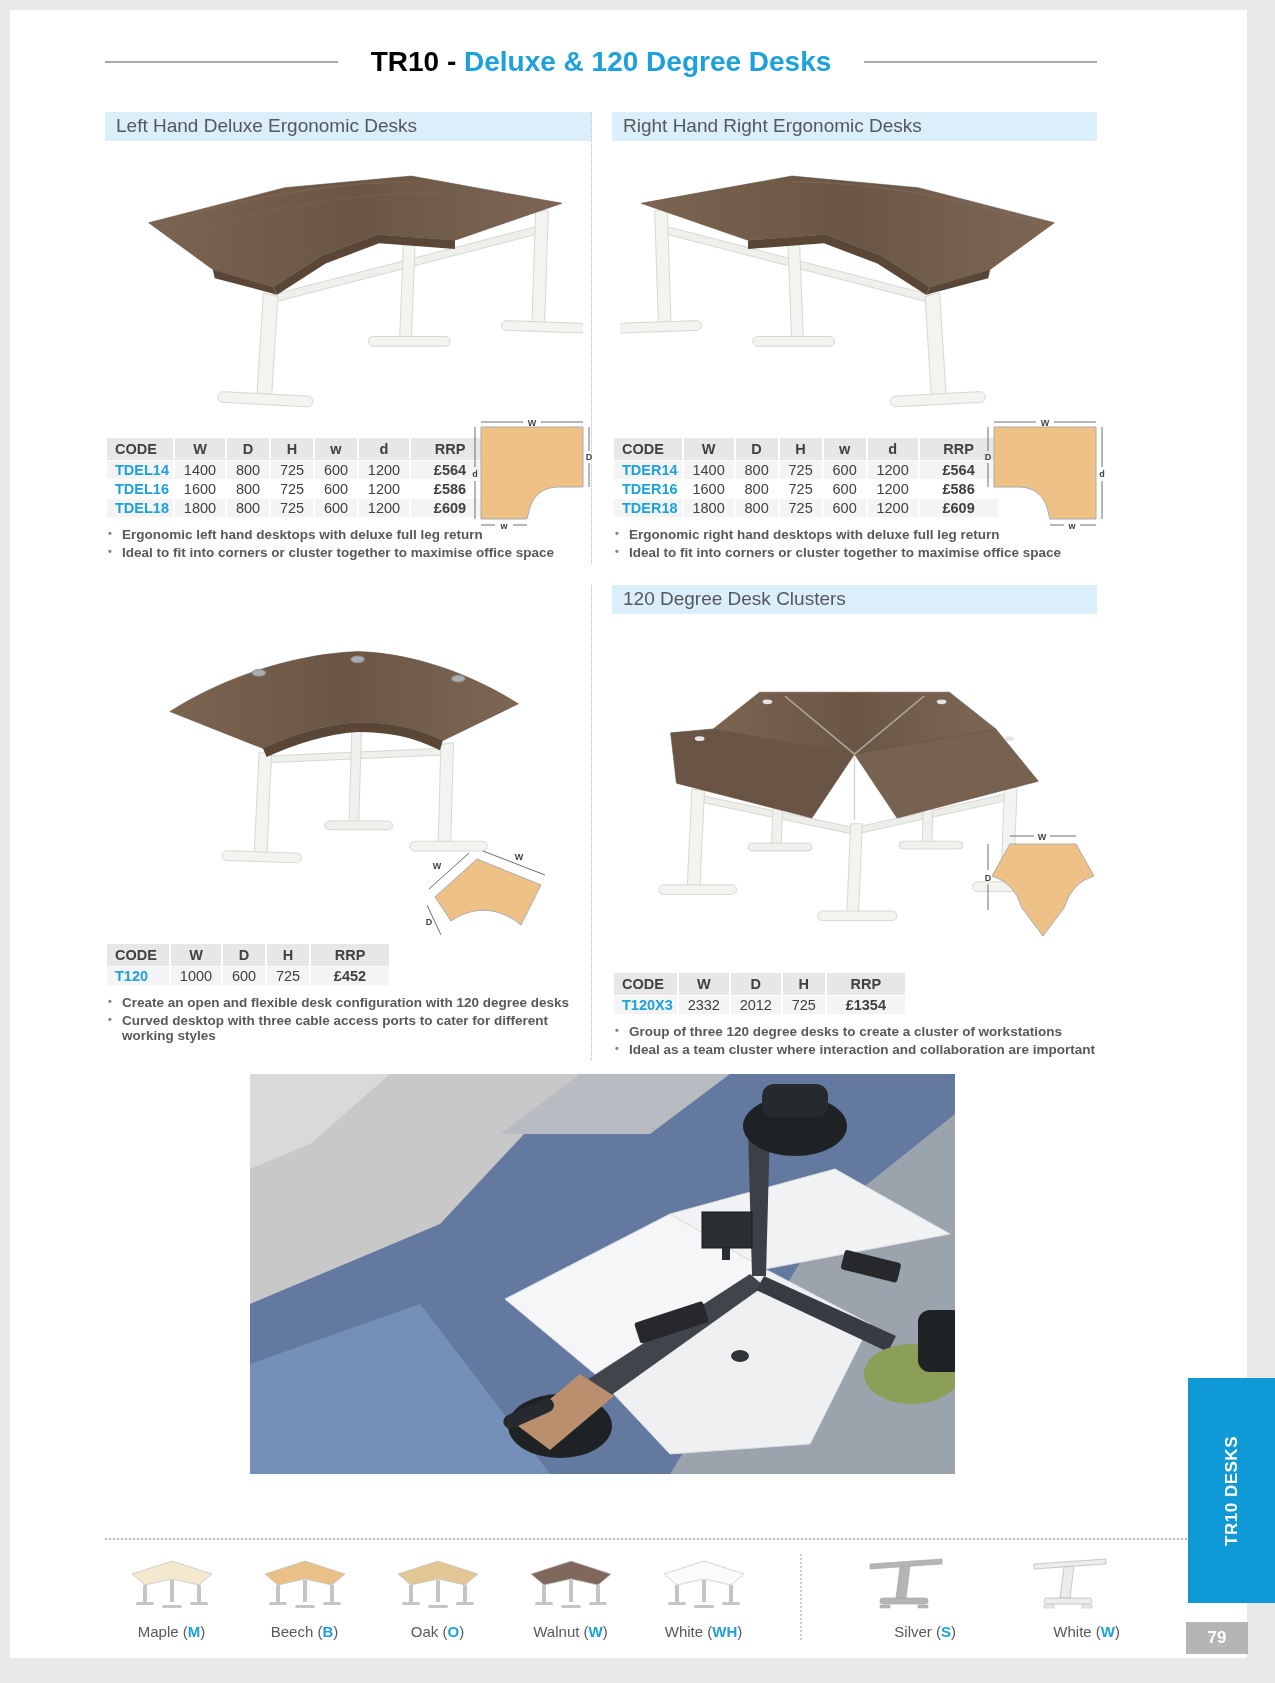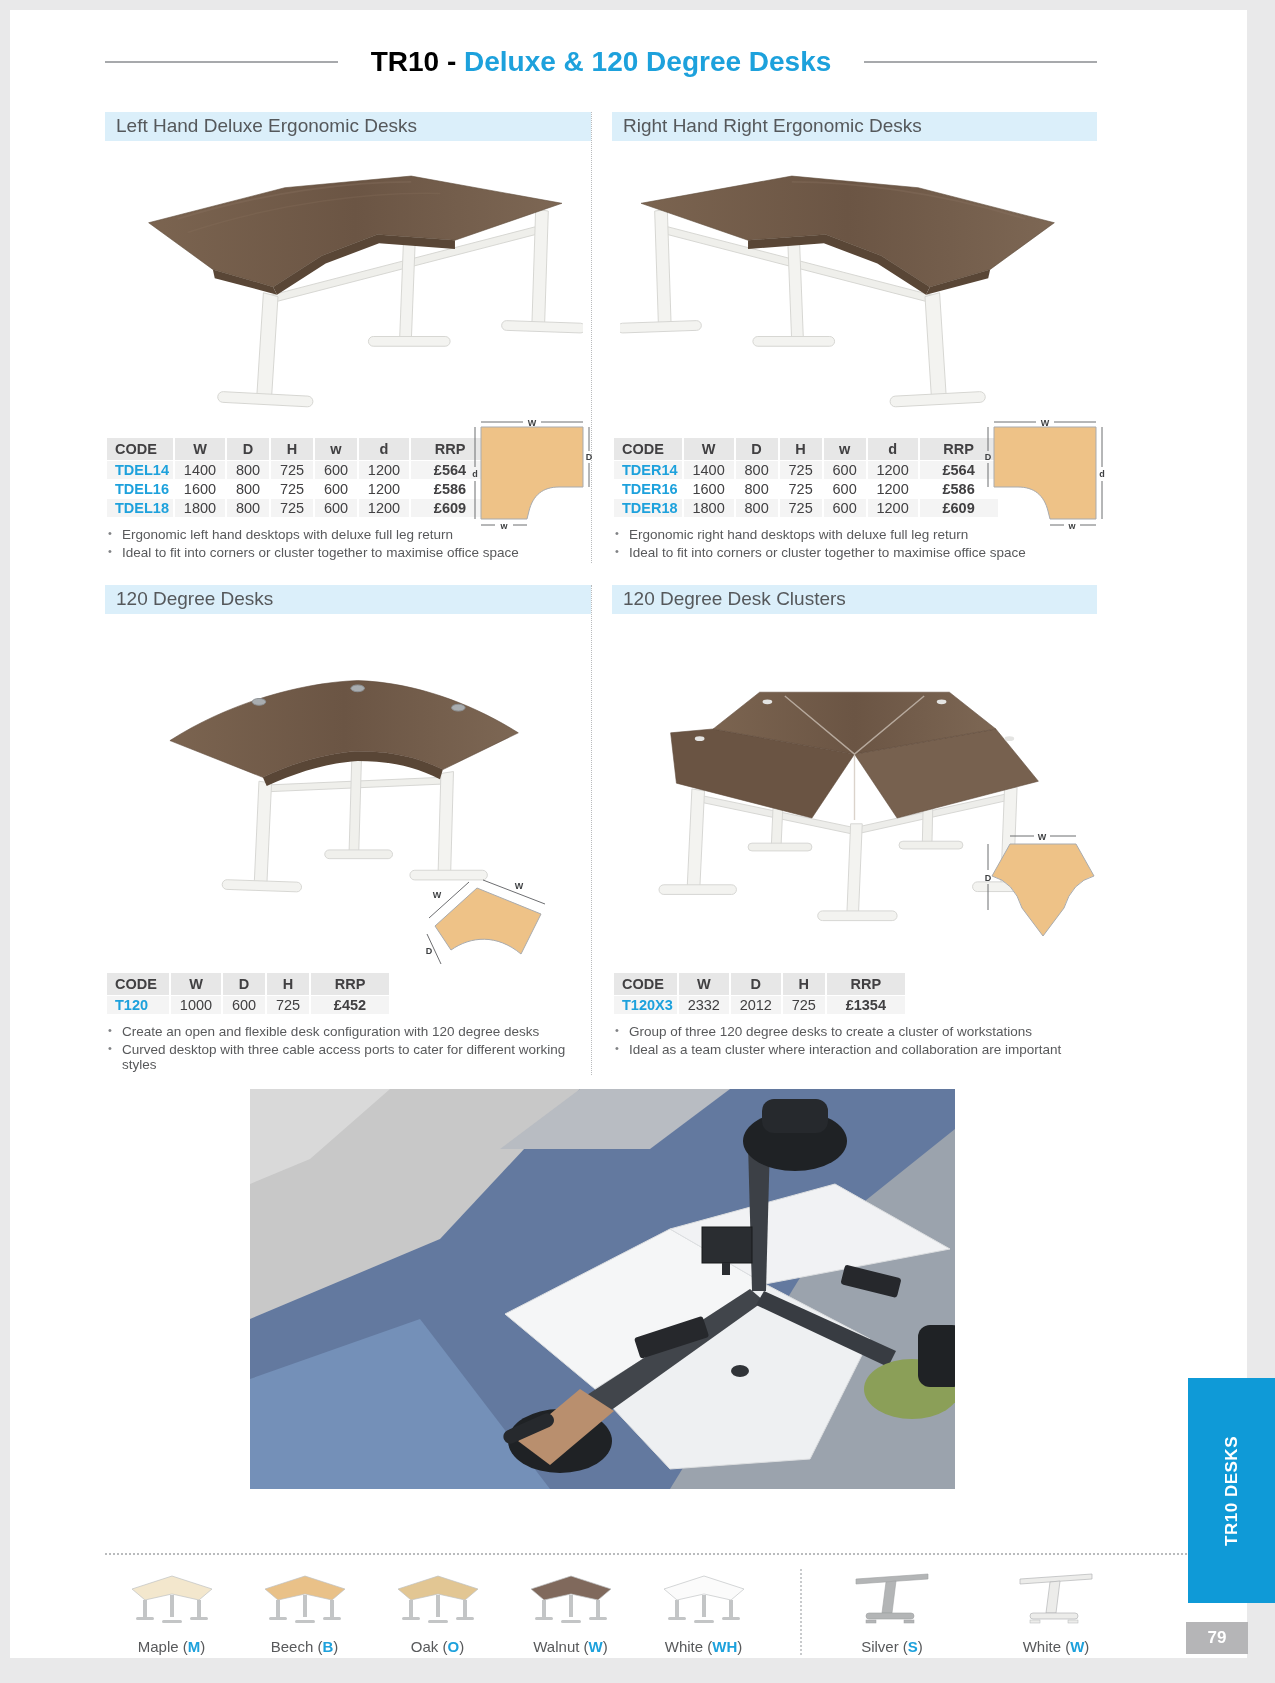--- a/index.html
+++ b/index.html
@@ -41,30 +41,30 @@
 
   .diagram { position:absolute; }
   .diag-left  { left:362px; top:-20px; }
   .diag-right { left:368px; top:-20px; }
   .diag-120   { left:318px; top:-96px; }
   .diag-clu   { left:372px; top:-146px; }
   svg text { font-family:"Liberation Sans", sans-serif; font-weight:bold; fill:#3f4143; }
   .dim { stroke:#6d6e71; stroke-width:1; }
 
   ul.bullets { margin:9px 0 0 3px; list-style:none; }
-  ul.bullets li { font-size:13.5px; color:#58595b; margin:3px 0; padding-left:14px; position:relative; }
+  ul.bullets li { font-size:13.5px; color:#58595b; margin:3px 0; padding-left:14px; position:relative;font-weight:bold; }
   ul.bullets li::before { content:"•"; position:absolute; left:0; top:0; color:#808285; font-size:11px; }
 
   .photo { margin:14px 0 0 145px; width:705px; height:400px; }
 
   .divider { margin-top:64px; width:1090px; border-top:2px dotted #b9bbbd; }
 
   .finishes { display:flex; align-items:flex-end; margin-top:12px; width:1090px; }
   .fin { width:133px; text-align:center; }
-  .fin-frame { width:128px; text-align:center; }
+  .fin-frame { width:128px; text-align:right; }
   .fin-label { font-size:15px; color:#58595b; margin-top:5px; white-space:nowrap; }
   .fin-label b { color:#1da1dc; }
   .fin-div { border-left:2px dotted #c8cacc; height:86px; margin:0 26px 0 30px; }
   .frame-gap { width:36px; }
 
   .sidetab { position:absolute; left:1188px; top:1378px; width:87px; height:225px; background:#0f9ad7;
              display:flex; align-items:center; justify-content:center; }
   .sidetab span { writing-mode:vertical-rl; transform:rotate(180deg); color:#fff; font-weight:bold;
                   font-size:17px; letter-spacing:.5px; }
   .pagenum { position:absolute; left:1186px; top:1622px; width:62px; height:32px; background:#b5b5b7;
@@ -266,21 +266,20 @@
       <ul class="bullets">
         <li>Ergonomic right hand desktops with deluxe full leg return</li>
         <li>Ideal to fit into corners or cluster together to maximise office space</li>
       </ul>
     </section>
   </div>
 
   <div class="grid grid2">
 
     <section>
-      <div class="bar">120 Degree Desks</div>
       <div class="fig2">
         <svg width="440" height="300" viewBox="0 0 440 310">
           <defs>
                 <linearGradient id="wC" x1="0" y1="0" x2="1" y2="0">
             <stop offset="0" stop-color="#7b6450"></stop>
                   <stop offset="0.5" stop-color="#6b5544"></stop>
                   <stop offset="1" stop-color="#7d6754"></stop>
           </linearGradient>
               </defs>
           <polygon points="134,152 316,144 316,151 134,159" fill="#efefeb" stroke="#d6d6d2"></polygon>

